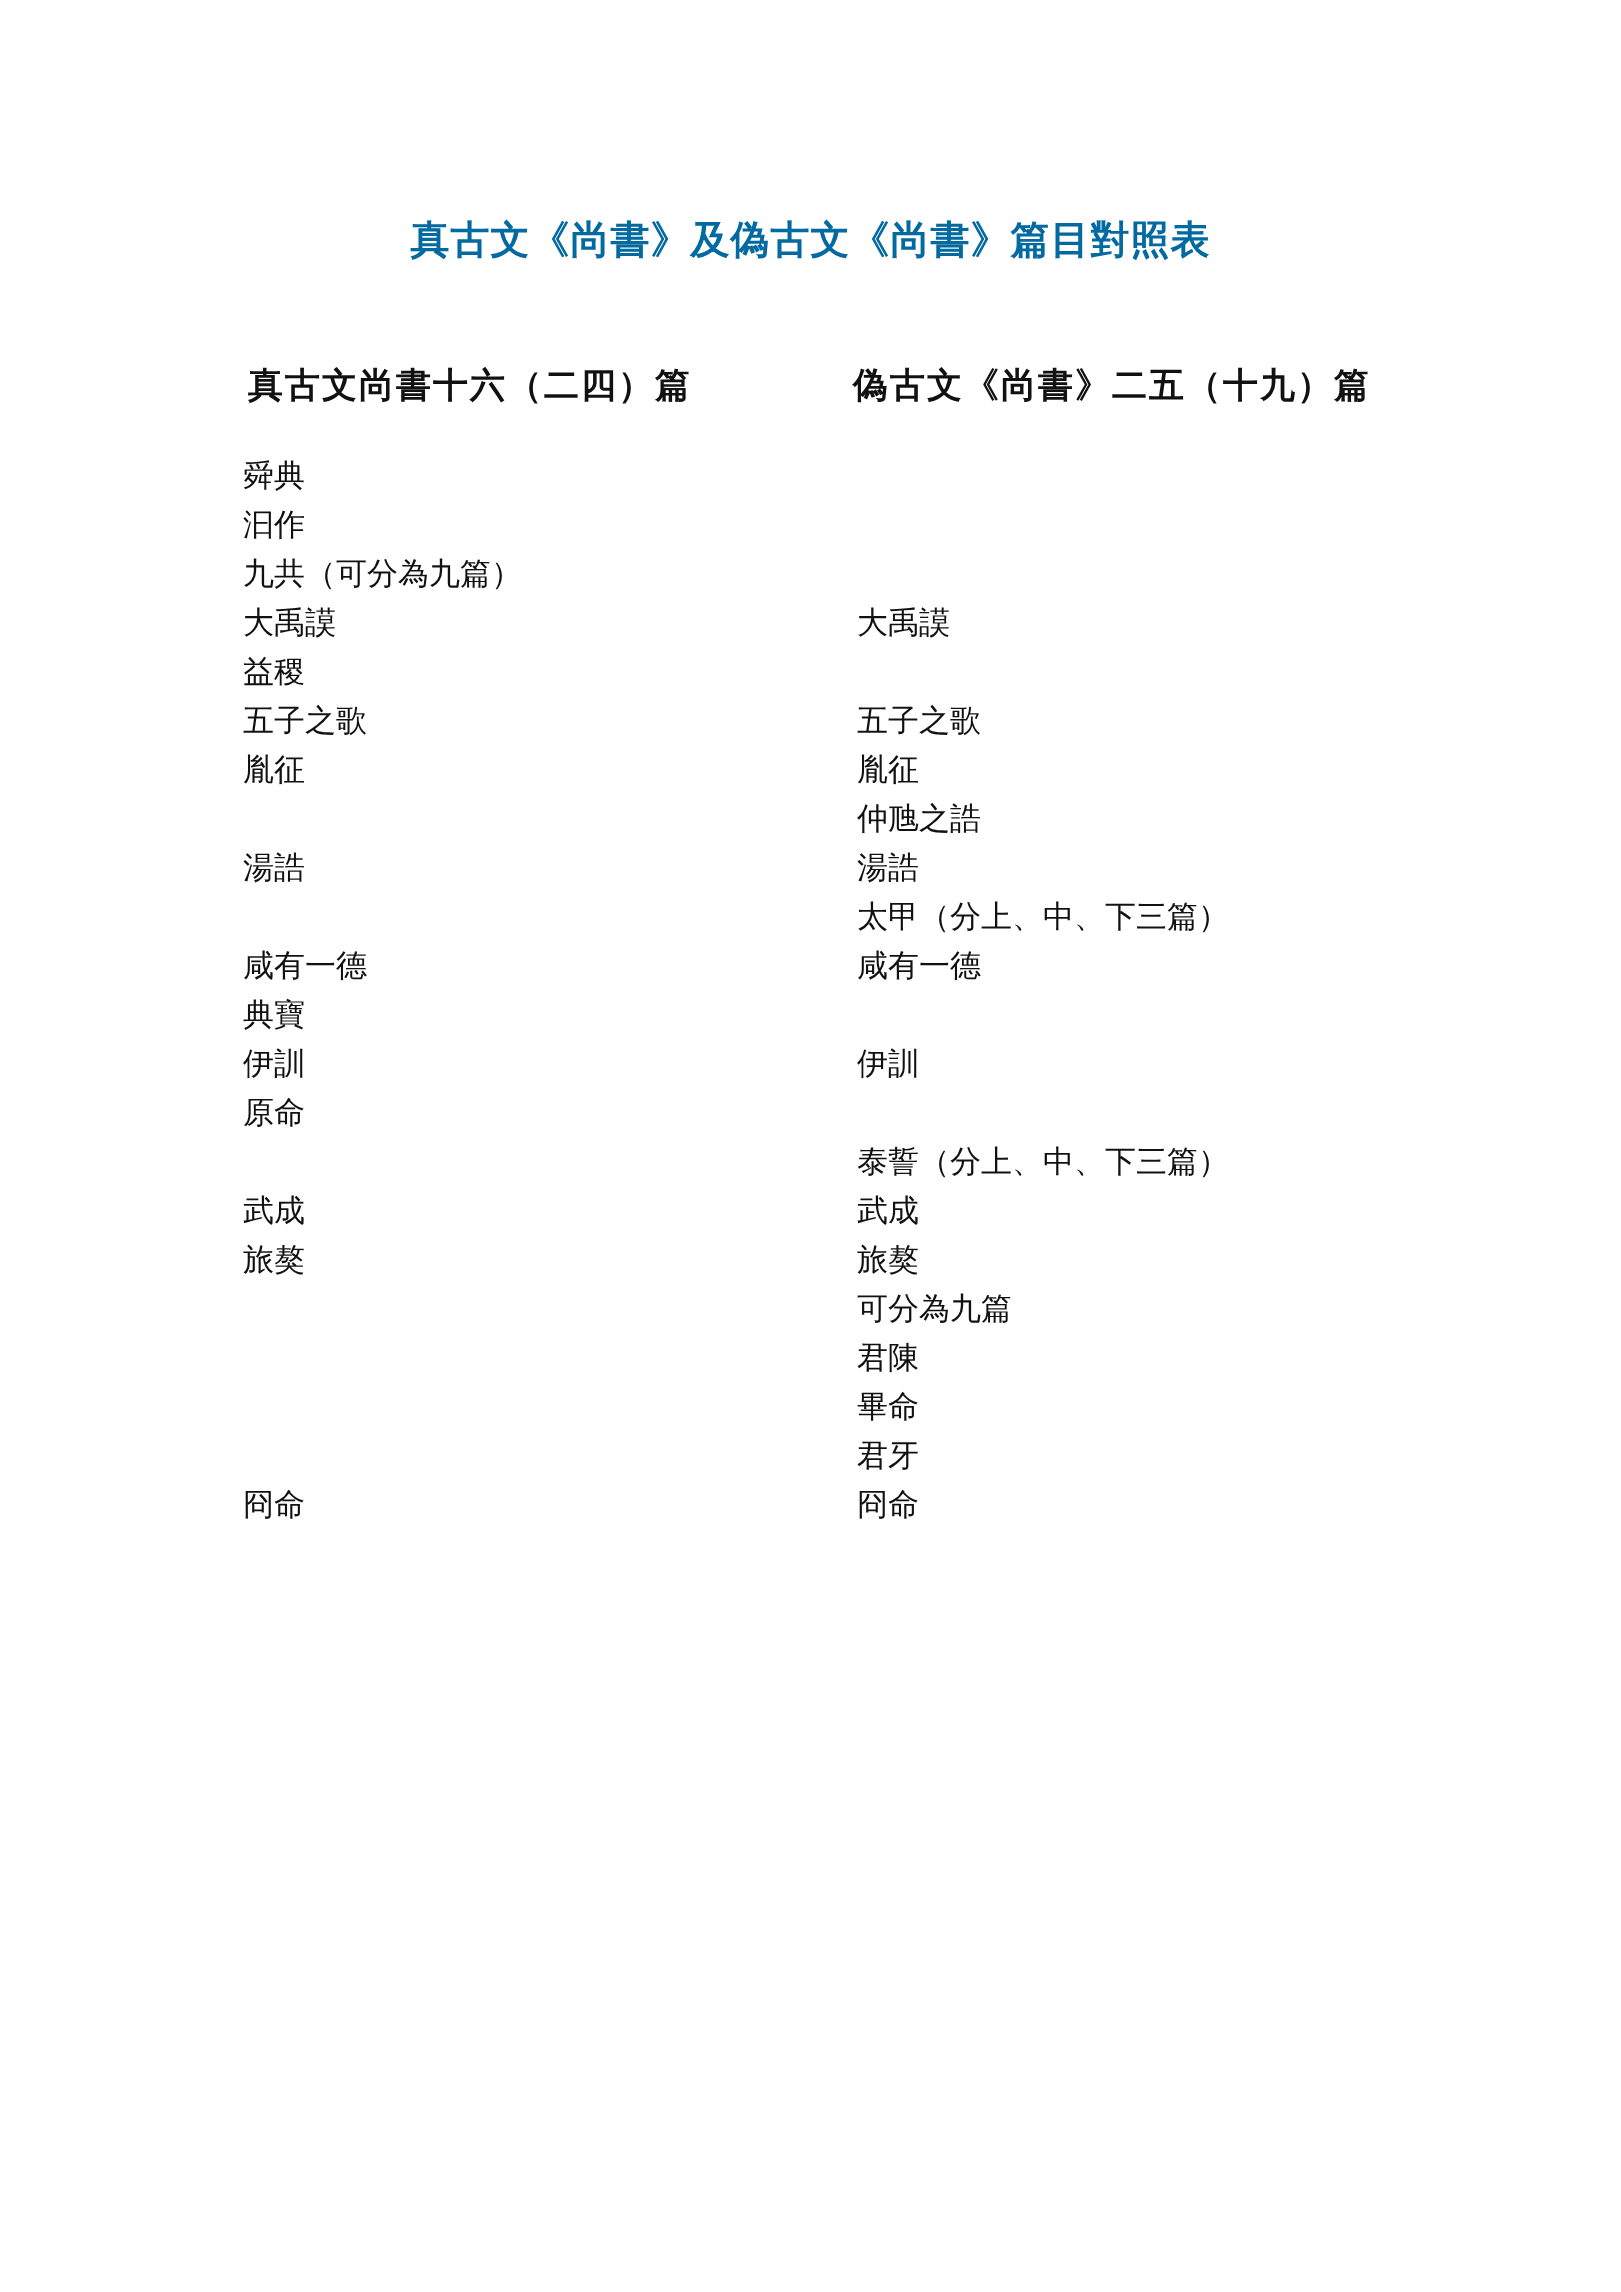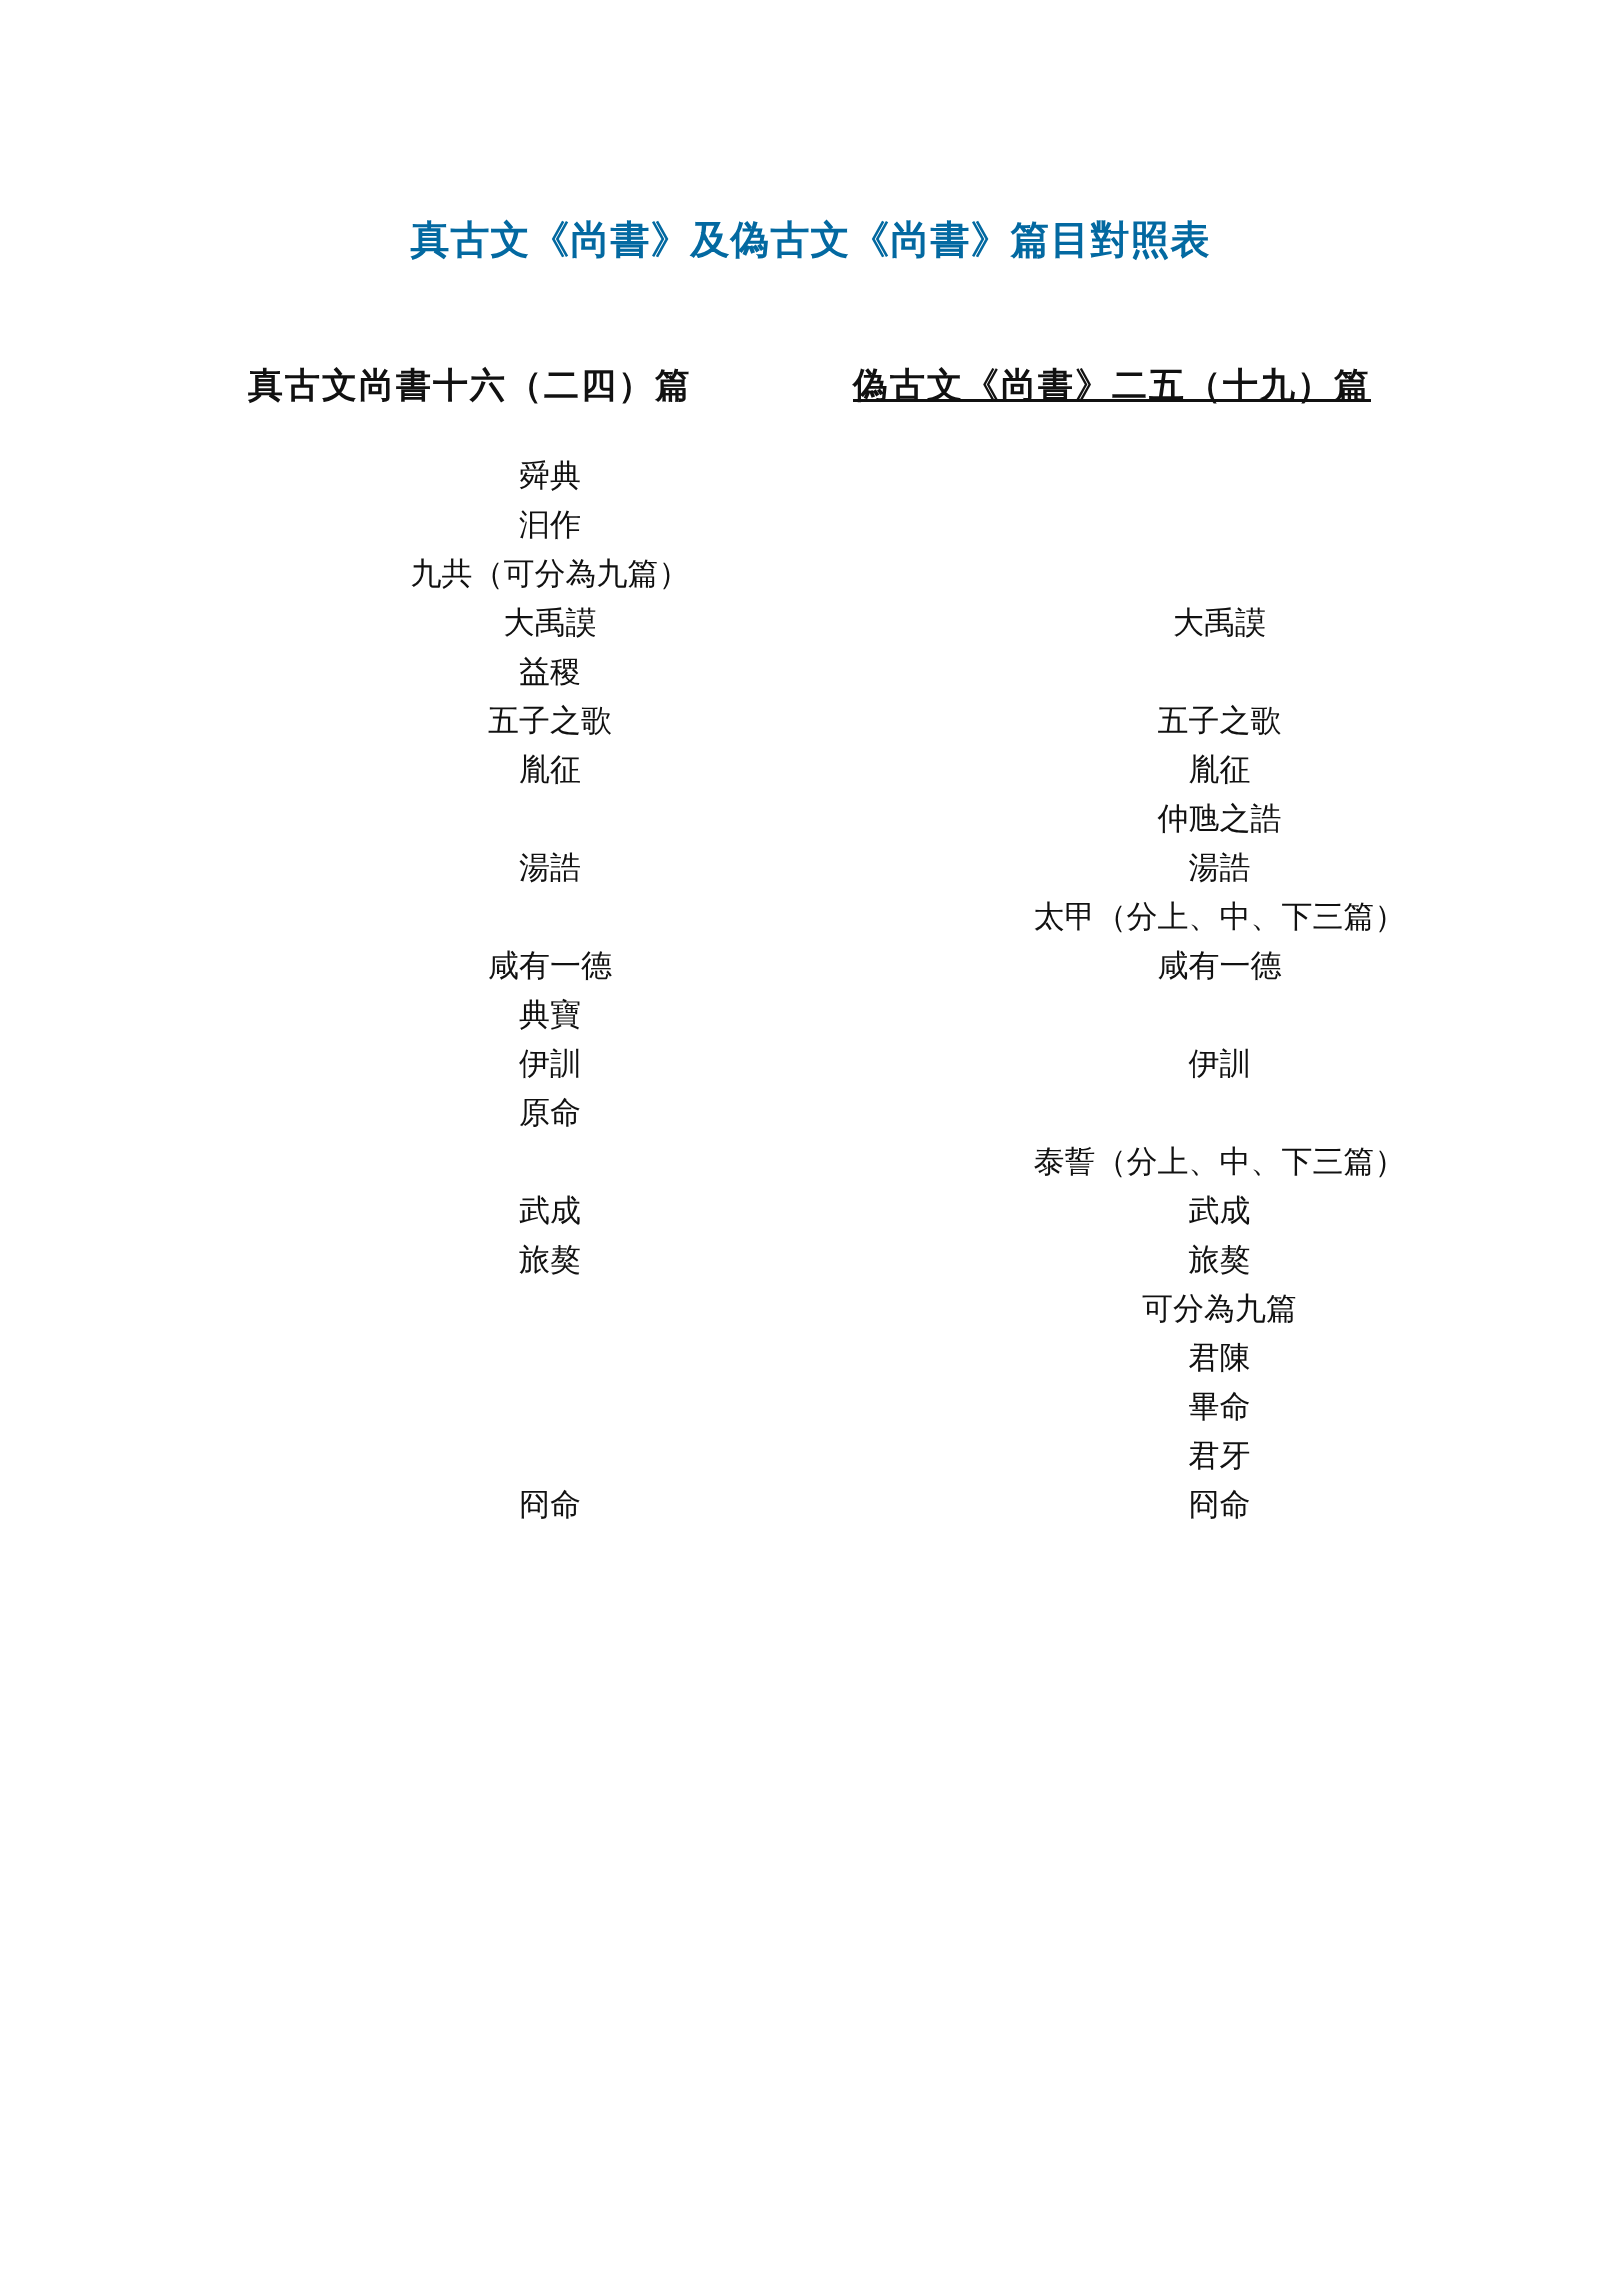--- a/index.html
+++ b/index.html
@@ -38,29 +38,27 @@
     font-size: 35px;
     line-height: 45px;
     letter-spacing: 2px;
   }
   .col-header-left {
     width: 605px;
     flex: 0 0 605px;
   }
   .col-header-right {
     flex: 1 1 auto;
-    text-decoration: underline;
   }
   .rows {
     position: absolute;
     top: 451px;
     left: 243px;
     right: 39px;
     font-size: 31px;
-    text-align: center;
   }
   .row {
     display: flex;
     height: 49px;
     align-items: center;
   }
   .cell-left {
     width: 614px;
     flex: 0 0 614px;
     white-space: nowrap;

